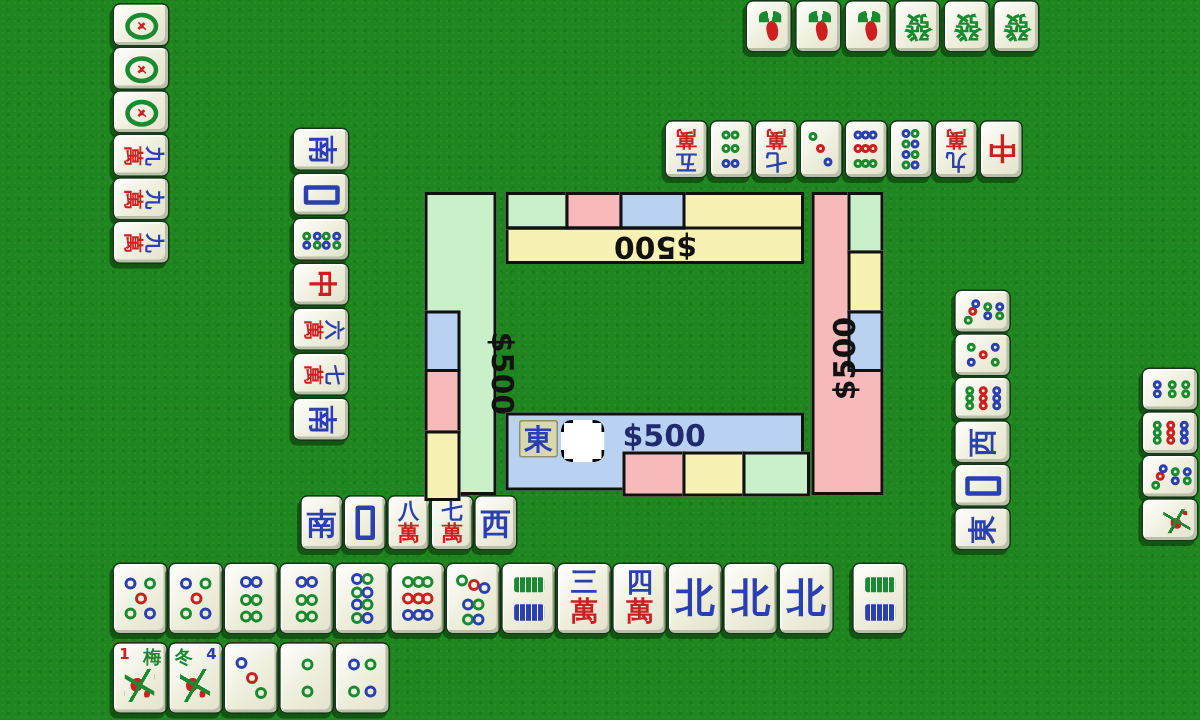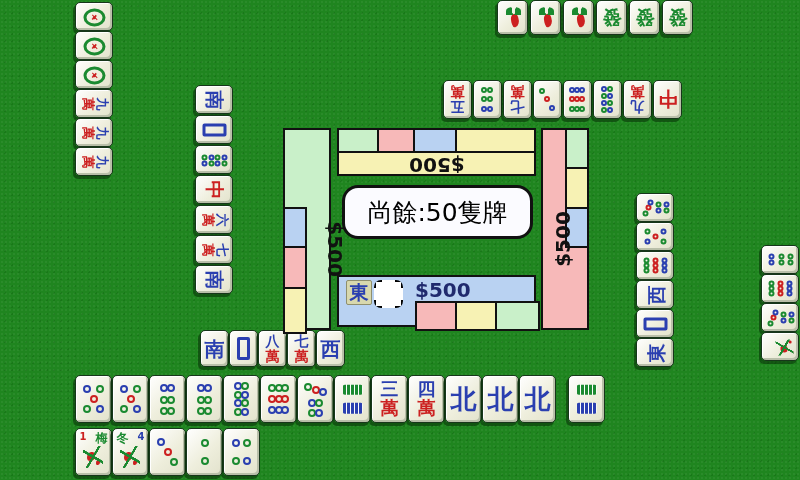--- a/index.html
+++ b/index.html
@@ -614,17 +614,14 @@
 
   <div id="wall-bottom" class="wall">
     <div class="seg s1 w-pink"></div>
     <div class="seg s2 w-yellow"></div>
     <div class="seg s3 w-green"></div>
     <div id="dealer-tile">東</div>
     <div id="focus-box"></div>
     <div class="money">$500</div>
   </div>
 
-  <div id="bubble">
-    <span>尚餘:50隻牌</span>
-  </div>
 
 </div>
 
 </body></html>

